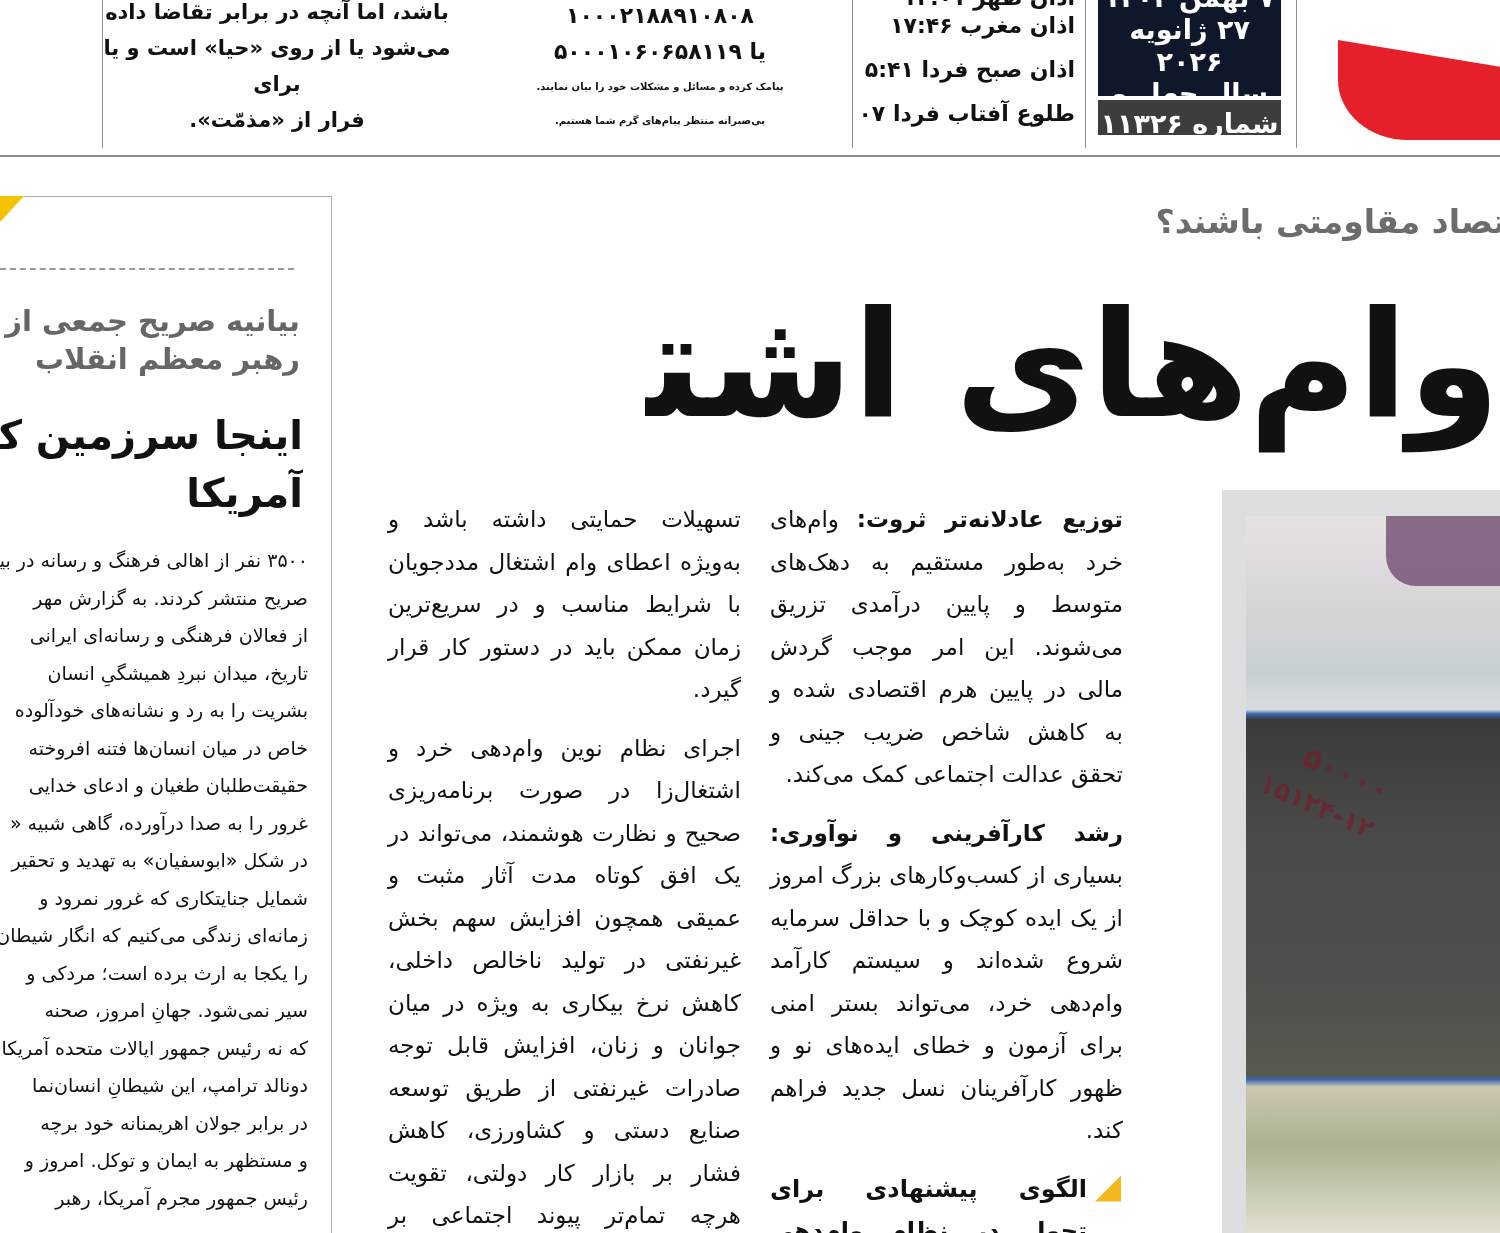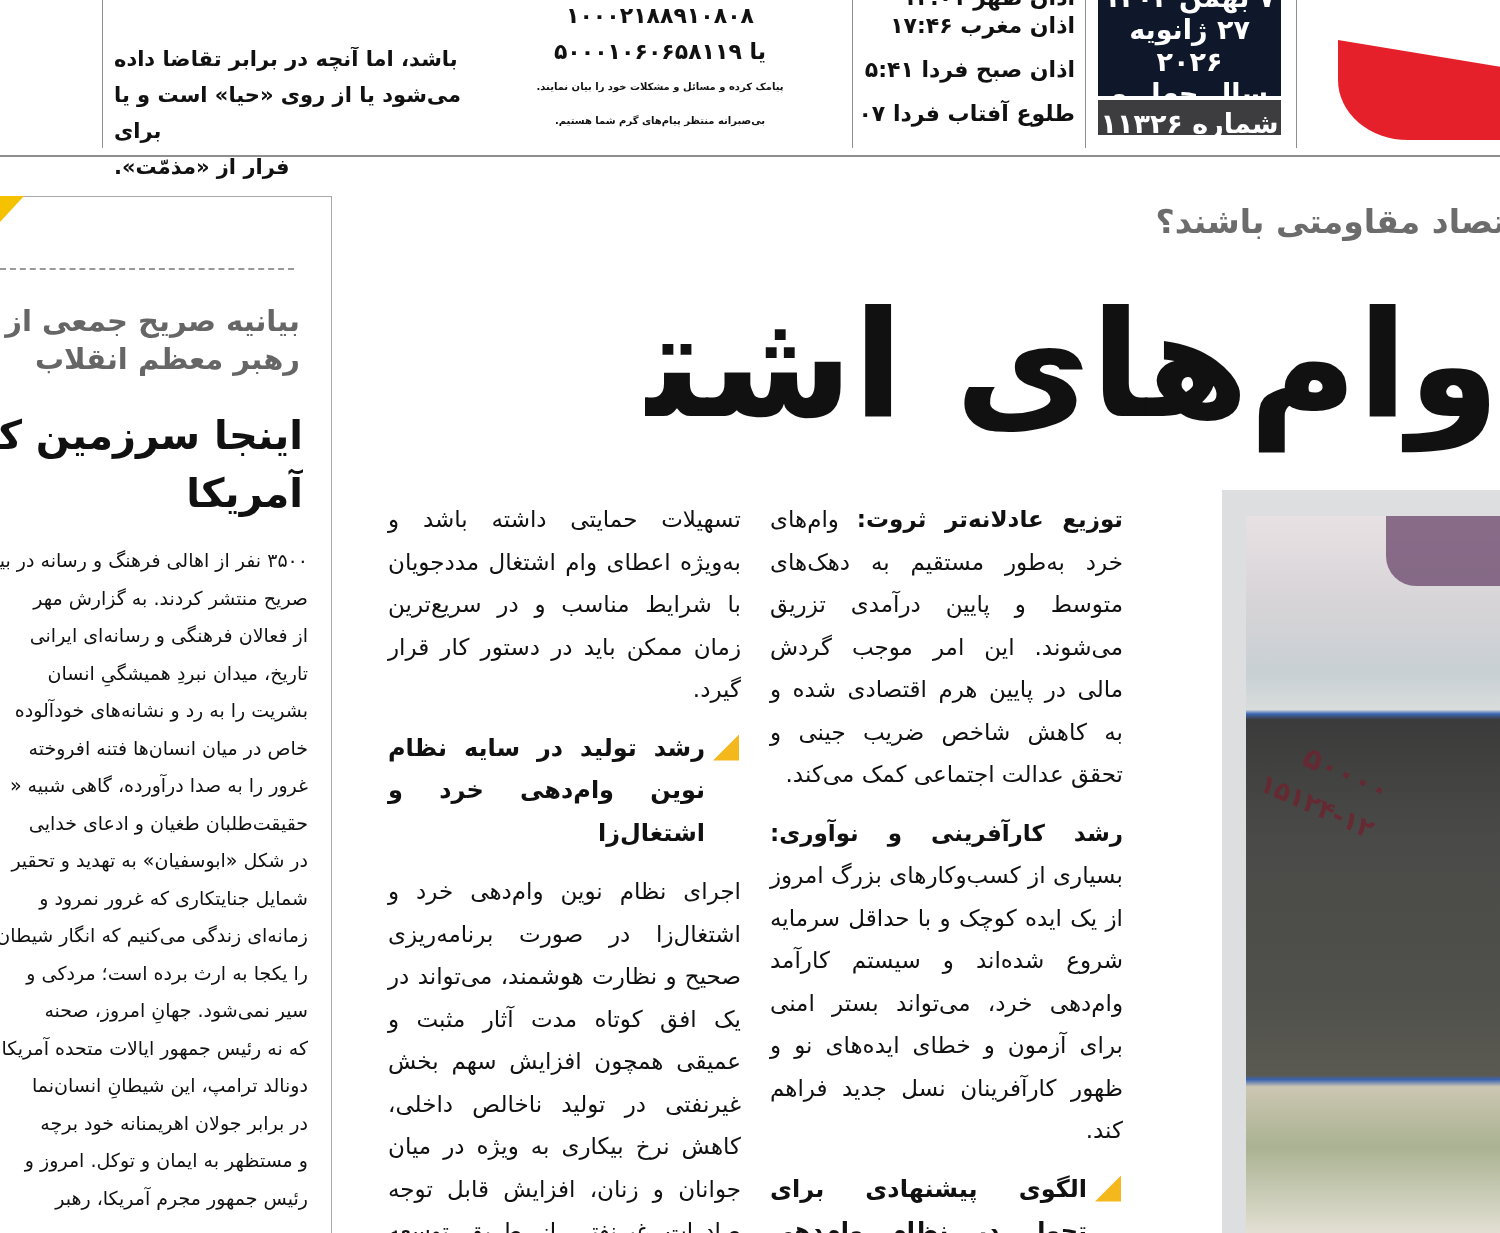--- a/index.html
+++ b/index.html
@@ -23,22 +23,22 @@
 
     .prayer { position: absolute; left: 860px; top: 0; width: 215px; height: 150px; font-size: 22px; line-height: 44px;
       font-weight: bold; text-align: right; overflow: hidden; }
     .prayer .row { white-space: nowrap; }
     .prayer .row.cut { margin-top: -24px; height: 28px; }
 
     .sms { position: absolute; left: 484px; top: 0; width: 352px; height: 150px; text-align: center; font-weight: bold; }
     .sms .num { font-size: 22px; line-height: 36px; }
     .sms .line { font-size: 10px; line-height: 34px; white-space: nowrap; }
 
-    .quote-top { position: absolute; left: 114px; top: 0; width: 362px; height: 150px; text-align: left; font-weight: bold;
-      font-size: 21px; line-height: 36px; overflow: hidden; margin-top: 47px; }
+    .quote-top { position: absolute; left: 96px; top: 0; width: 362px; height: 150px; text-align: center; font-weight: bold;
+      font-size: 21px; line-height: 36px; overflow: hidden; }
     .quote-top .cut { margin-top: -6px; }
 
     
     .kicker { position: absolute; right: 0; top: 196px; width: 400px; height: 52px; color: #6c6c6c; font-size: 33px;
       font-weight: bold; white-space: nowrap; overflow: hidden; text-align: right; line-height: 52px; }
     .kicker span { display: inline-block; margin-right: -40px; }
     .headline { position: absolute; right: 0; top: 270px; width: 855px; height: 190px; overflow: hidden; text-align: left;
       font-size: 148px; font-weight: bold; line-height: 190px; white-space: nowrap; letter-spacing: -3px; }
     .headline span { display: inline-block; margin-left: 8px; }
 
@@ -138,24 +138,20 @@
     </p>
     <p class="subhead">
       <span class="tri"></span>
       <span>الگوی پیشنهادی برای تحول در نظام وام‌دهی خرد و اشتغال‌زا</span>
     </p>
     <p>برای گذار از وضعیت کنونی به یک نظام پویا در بخش اعطای تسهیلات خرد،</p>
   </div>
 
   <div class="col col-b">
     <p>تسهیلات حمایتی داشته باشد و به‌ویژه اعطای وام اشتغال مددجویان با شرایط مناسب و در سریع‌ترین زمان ممکن باید در دستور کار قرار گیرد.</p>
-    <p class="subhead">
-      <span class="tri"></span>
-      <span>رشد تولید در سایه نظام نوین وام‌دهی خرد و اشتغال‌زا</span>
-    </p>
     <p>اجرای نظام نوین وام‌دهی خرد و اشتغال‌زا در صورت برنامه‌ریزی صحیح و نظارت هوشمند، می‌تواند در یک افق کوتاه مدت آثار مثبت و عمیقی همچون افزایش سهم بخش غیرنفتی در تولید ناخالص داخلی، کاهش نرخ بیکاری به ویژه در میان جوانان و زنان، افزایش قابل توجه صادرات غیرنفتی از طریق توسعه صنایع دستی و کشاورزی، کاهش فشار بر بازار کار دولتی، تقویت هرچه تمام‌تر پیوند اجتماعی بر اقتصاد بگذارد. بی‌شک هر یک از این نتایج خود سبب تقویت</p>
   </div>
 
   <div class="photo-frame"></div>
   <div class="photo">
     <div class="purple"></div>
     <div class="stamp">۵۰۰۰۰</div>
     <div class="stamp2">۱۵۱۲۴-۱۲</div>
   </div>
 </article>
@@ -172,22 +168,22 @@
     <div>اینجا سرزمین کسی</div>
     <div>آمریکا</div>
   </h2>
   <div class="side-body">
     <div>۳۵۰۰ نفر از اهالی فرهنگ و رسانه در بیانیه‌ای</div>
     <div>صریح منتشر کردند. به گزارش مهر</div>
     <div>از فعالان فرهنگی و رسانه‌ای ایرانی</div>
     <div>تاریخ، میدان نبردِ همیشگیِ انسان</div>
     <div>بشریت را به رد و نشانه‌های خودآلوده</div>
     <div>خاص در میان انسان‌ها فتنه افروخته</div>
+    <div>حقیقت‌طلبان طغیان و ادعای خدایی</div>
     <div>غرور را به صدا درآورده، گاهی شبیه «</div>
-    <div>حقیقت‌طلبان طغیان و ادعای خدایی</div>
     <div>در شکل «ابوسفیان» به تهدید و تحقیر</div>
     <div>شمایل جنایتکاری که غرور نمرود و</div>
     <div>زمانه‌ای زندگی می‌کنیم که انگار شیطان</div>
     <div>را یکجا به ارث برده است؛ مردکی و</div>
     <div>سیر نمی‌شود. جهانِ امروز، صحنه</div>
     <div>که نه رئیس جمهور ایالات متحده آمریکا</div>
     <div>دونالد ترامپ، این شیطانِ انسان‌نما</div>
     <div>در برابر جولان اهریمنانه خود برچه</div>
     <div>و مستظهر به ایمان و توکل. امروز و</div>
     <div>رئیس جمهور مجرم آمریکا، رهبر</div>

